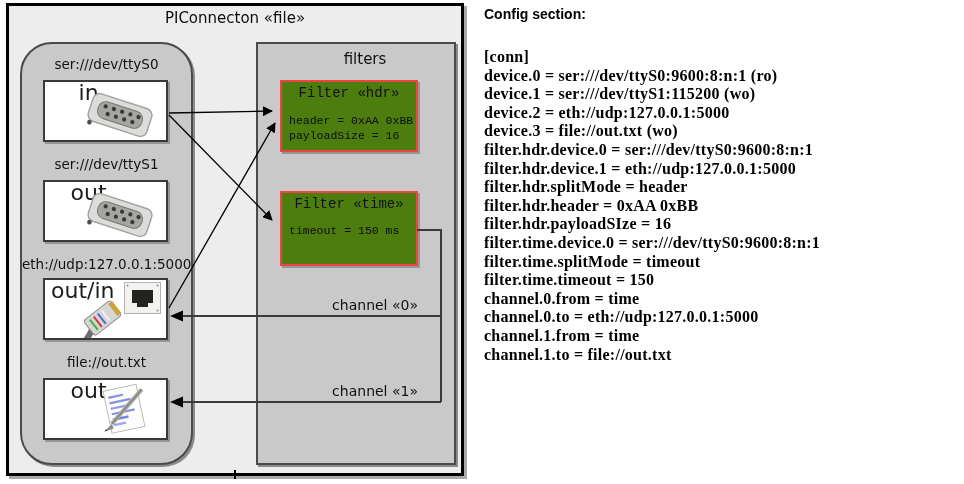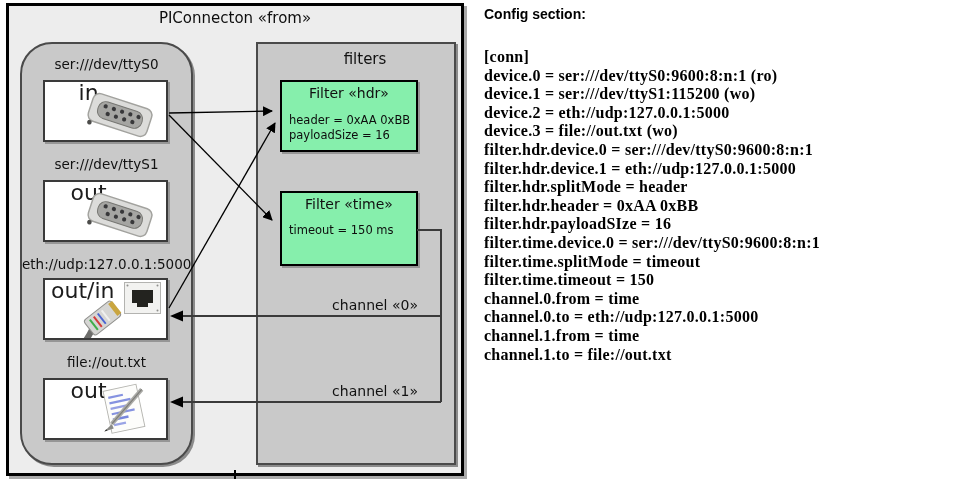--- a/index.html
+++ b/index.html
@@ -24,21 +24,21 @@
   .device-label{position:absolute;left:0;width:100%;text-align:center;
                 font-size:13.5px;white-space:nowrap;}
   .device-box{position:absolute;left:21px;width:125px;height:62px;box-sizing:border-box;
               background:#fff;border:2px solid #3a3a3a;box-shadow:2px 2px 0 #969696;}
   .dir-label{position:absolute;top:0;font-size:22px;color:#1c1c1c;line-height:22px;}
   .dir-center{left:0;width:72%;text-align:center;}
   .dir-left{left:6px;}
   .dev-icon{position:absolute;}
 
   .filter-box{position:absolute;left:22px;width:138px;box-sizing:border-box;
-              background:#86efac;border:2px solid #000000;box-shadow:2px 2px 0 #969696;}
+              background:#4d7c0f;border:2px solid #ef4444;box-shadow:2px 2px 0 #969696;font-family:Liberation Mono, monospace;}
   .filter-hdr{top:36px;height:72px;}
   .filter-time{top:147px;height:75px;}
   .filter-title{text-align:center;font-size:14px;margin-top:3px;}
   .filter-props{position:absolute;left:7px;font-size:11.5px;line-height:15px;
                 white-space:pre;color:#0d0d0d;}
   .props-hdr{top:31px;}
   .props-time{top:30px;}
 
   .channel-label{position:absolute;font-size:14px;white-space:nowrap;}
   .ch0{right:36px;top:253px;}
@@ -53,21 +53,21 @@
   .config-body{margin:26px 0 0 0;font-family:Liberation Serif, serif;
                font-weight:bold;font-size:16px;line-height:18.6px;
                letter-spacing:0.25px;color:#000;white-space:pre;}
 </style>
 </head>
 <body>
 
 <div class="diagram">
 
   <div class="outer-box"></div>
-  <div class="diagram-title">PIConnecton «from»</div>
+  <div class="diagram-title">PIConnecton «file»</div>
 
   <div class="panel devices-panel">
 
     <div class="device-label" style="top:12px">ser:///dev/ttyS0</div>
     <div class="device-box" style="top:36px">
       <span class="dir-label dir-center">in</span>
       <svg class="dev-icon" style="right:2px;bottom:1px" width="88" height="48" viewBox="0 0 88 50">
         <g transform="rotate(18 44 25)">
           <rect x="12" y="10" width="64" height="30" rx="7" fill="#dcdcda" stroke="#a2a29e" stroke-width="1.5"></rect>
           <rect x="20" y="16" width="48" height="18" rx="8" fill="#a5a5a2" stroke="#767672"></rect>

